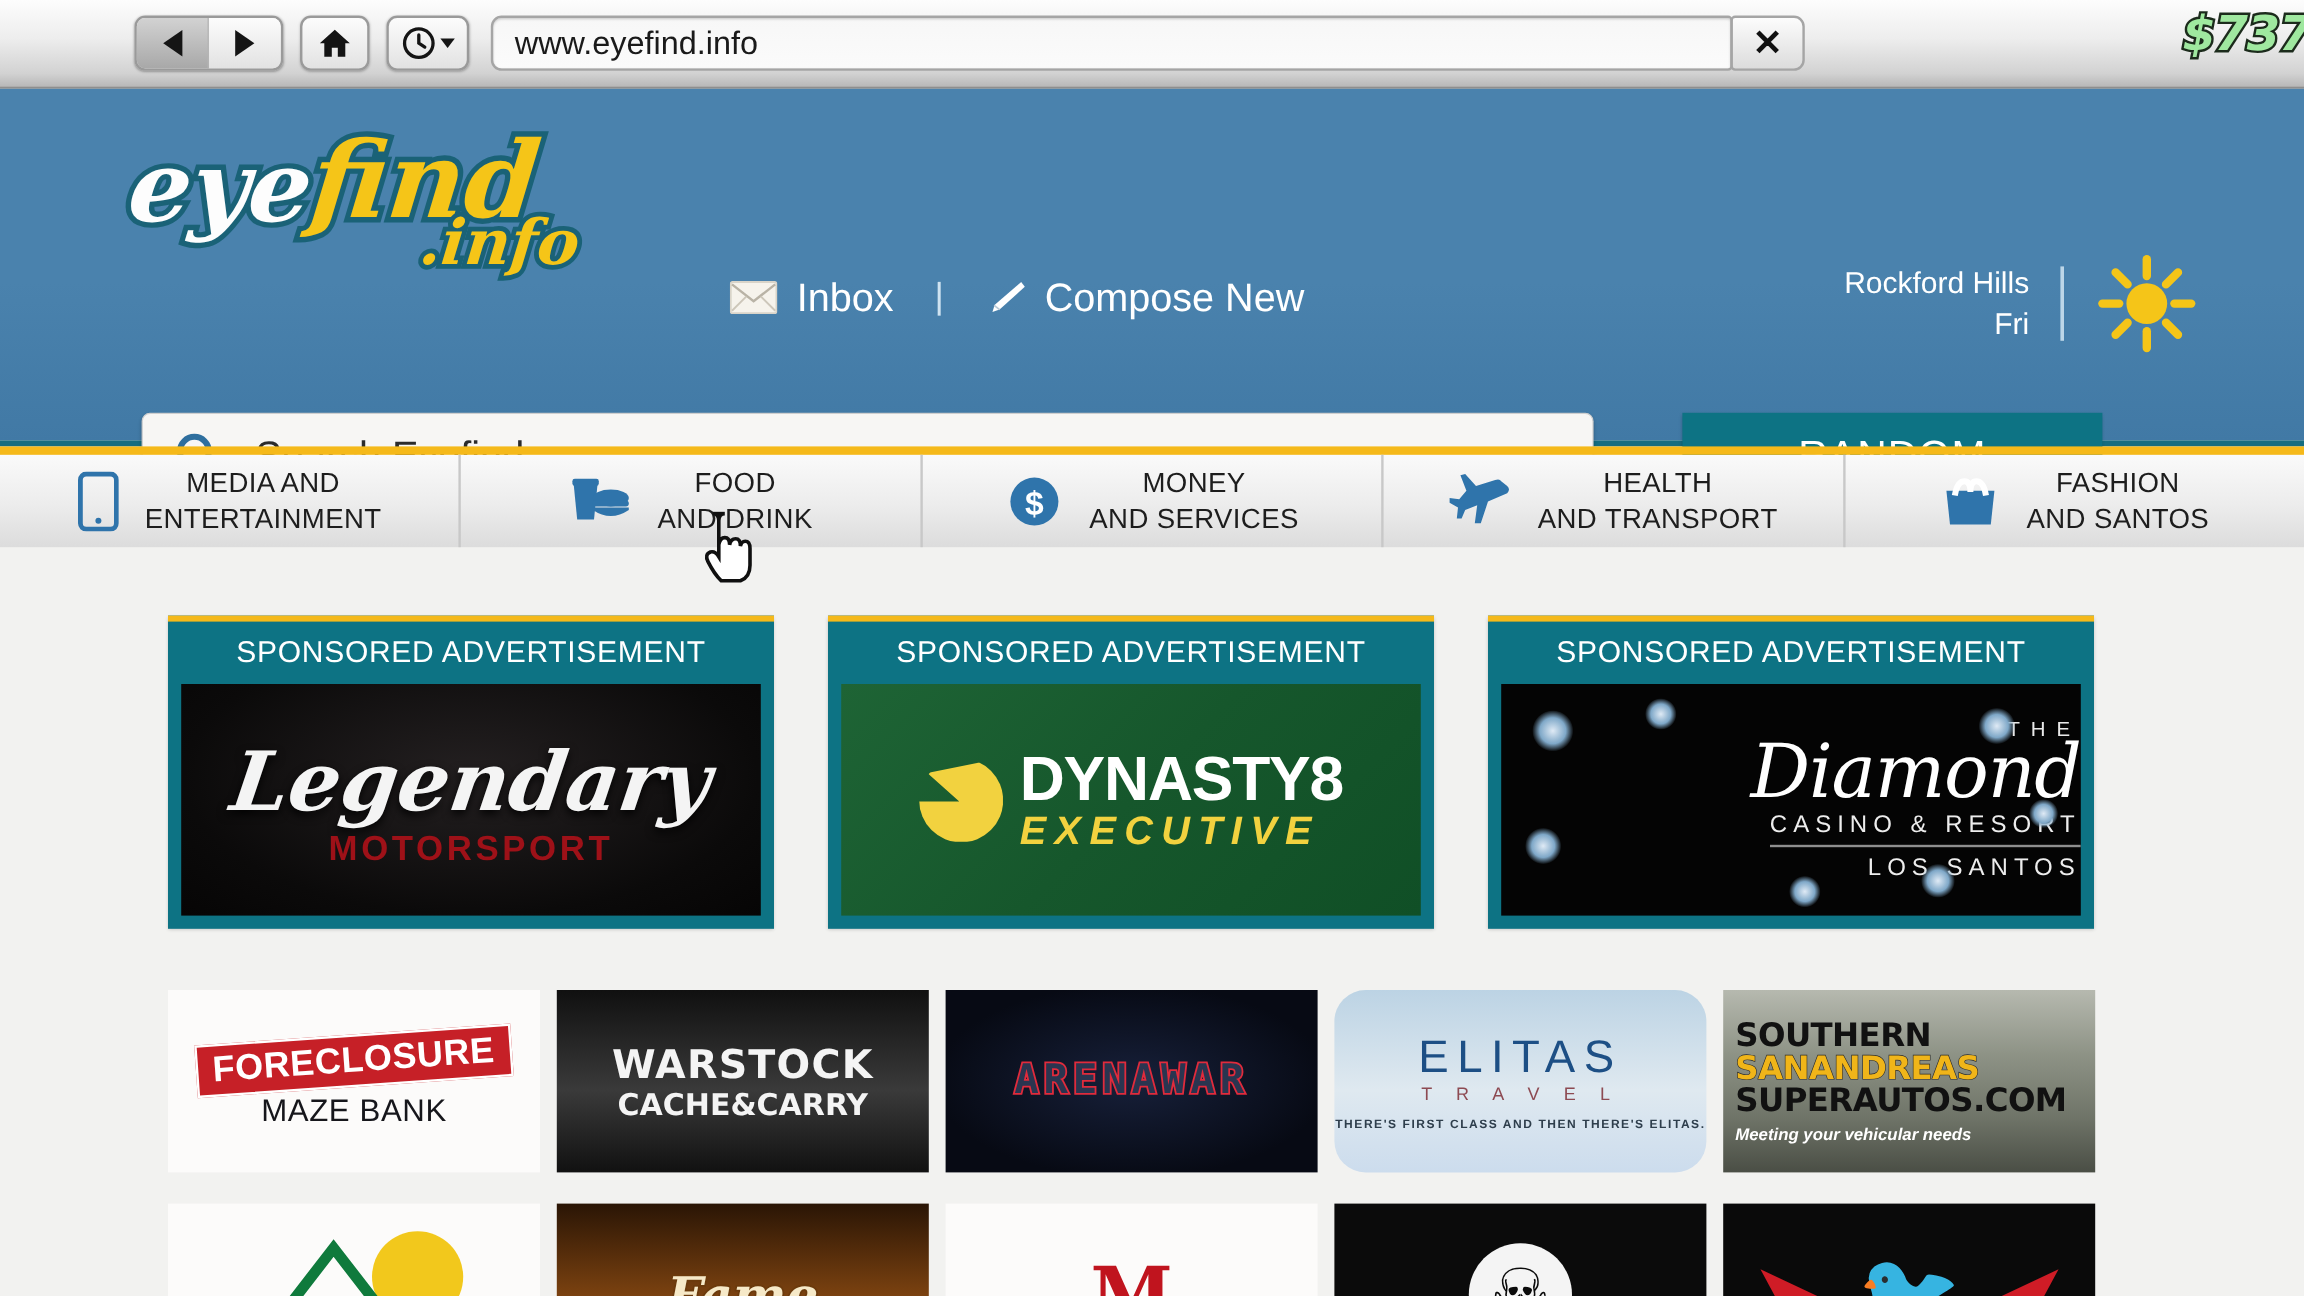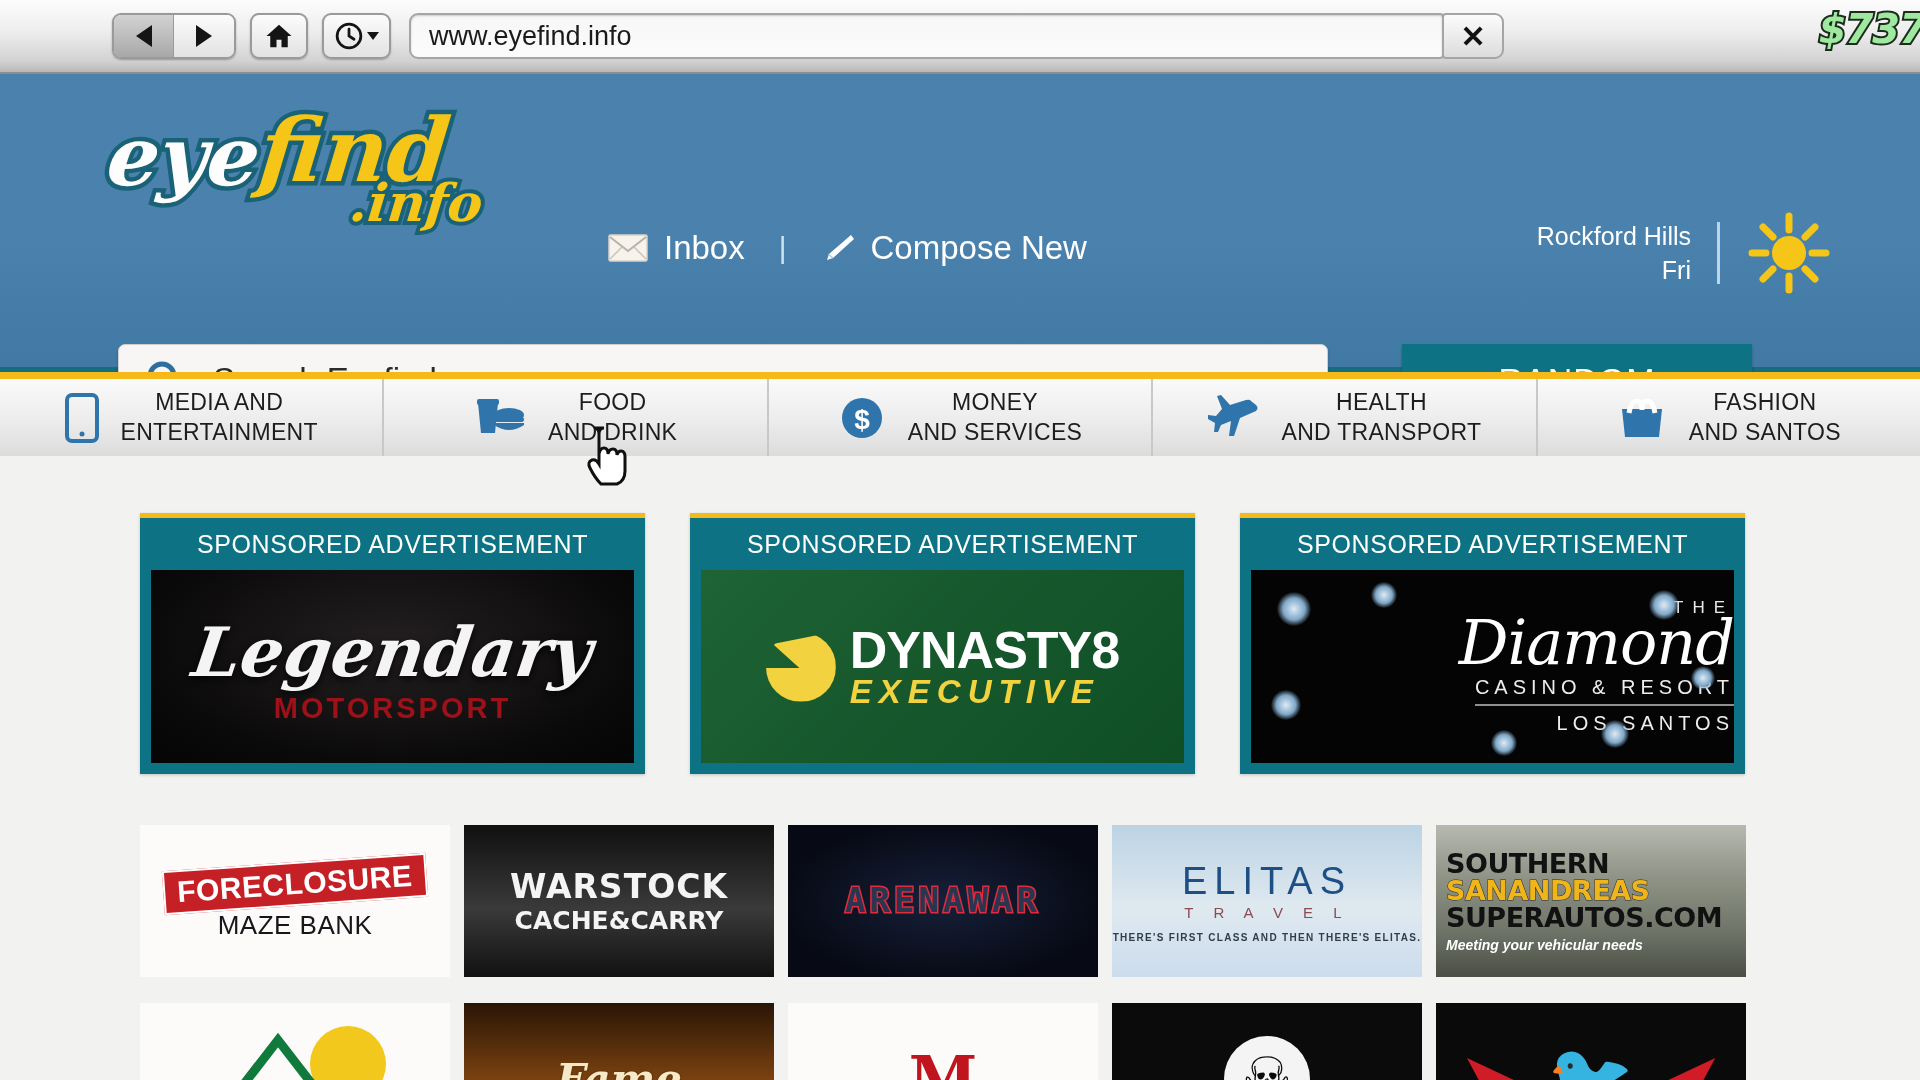--- a/index.html
+++ b/index.html
@@ -194,21 +194,21 @@
   .fc-bank { font-size: 26px; color: #16161b; letter-spacing: .5px; }
 
   .tile-warstock { background: linear-gradient(to bottom,#101010,#3a3a3a 55%,#111); flex-direction: column; }
   .ws-1 { font-family: "DejaVu Sans", sans-serif; font-weight: bold; font-size: 33px; color: #f4f4f4; letter-spacing: 1px; }
   .ws-2 { font-family: "DejaVu Sans", sans-serif; font-weight: bold; font-size: 25px; color: #f4f4f4; letter-spacing: 0; }
 
   .tile-arena { background: radial-gradient(ellipse at center,#17203a 0%,#070a14 75%); flex-direction: row; }
   .ar-t { font-family: "DejaVu Sans Mono", monospace; font-weight: bold; font-size: 34px; color: #2a3550;
     -webkit-text-stroke: 3px #e02b3c; paint-order: stroke fill; letter-spacing: 4px; line-height: 1.05; }
 
-  .tile-elitas { background: linear-gradient(to bottom,#bcd3e4 0%,#dfe9f0 55%,#ccdced 100%); flex-direction: column; gap: 1px; }
+  .tile-elitas { background: linear-gradient(to bottom,#bcd3e4 0%,#dfe9f0 55%,#ccdced 100%); flex-direction: column; gap: 1px; border-radius: 26px; }
   .el-main { font-size: 38px; color: #1d4f85; letter-spacing: 7px; font-weight: normal; }
   .el-sub { font-size: 15px; color: #8d4a52; letter-spacing: 8px; }
   .el-tag { font-size: 10px; color: #2e3e4c; letter-spacing: 1.3px; margin-top: 10px; font-weight: bold; }
 
   .tile-southern { background: linear-gradient(to bottom,#b6b9af 0%,#8e9386 35%,#6f7468 70%,#4a4e45 100%);
     flex-direction: column; align-items: flex-start; justify-content: center; padding-left: 10px; }
   .so-1, .so-3 { font-family: "DejaVu Sans", sans-serif; font-weight: bold; font-size: 27px; color: #111; line-height: 1; letter-spacing: -.5px; }
   .so-2 { font-family: "DejaVu Sans", sans-serif; font-weight: bold; font-size: 27px; color: #f0b519; line-height: 1; letter-spacing: -.5px;
           -webkit-text-stroke: 1px #2a2a2a; paint-order: stroke fill; }
   .so-tag { font-style: italic; font-weight: bold; font-size: 14px; color: #ffffff; margin-top: 6px; }

